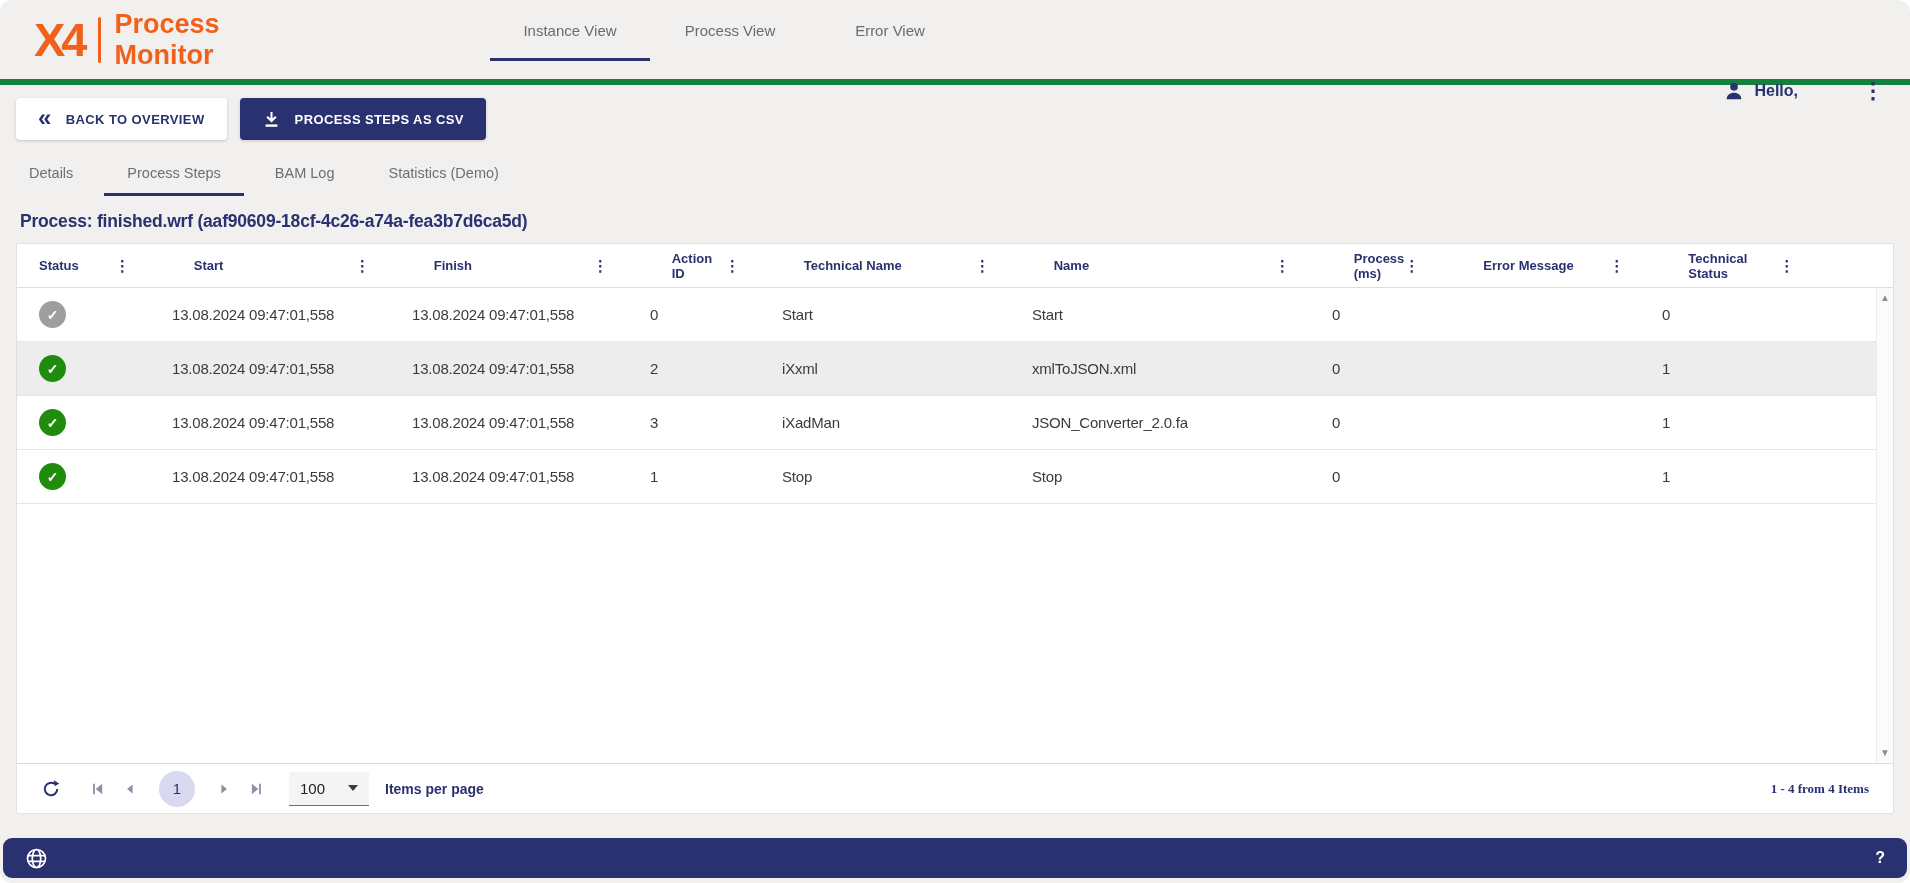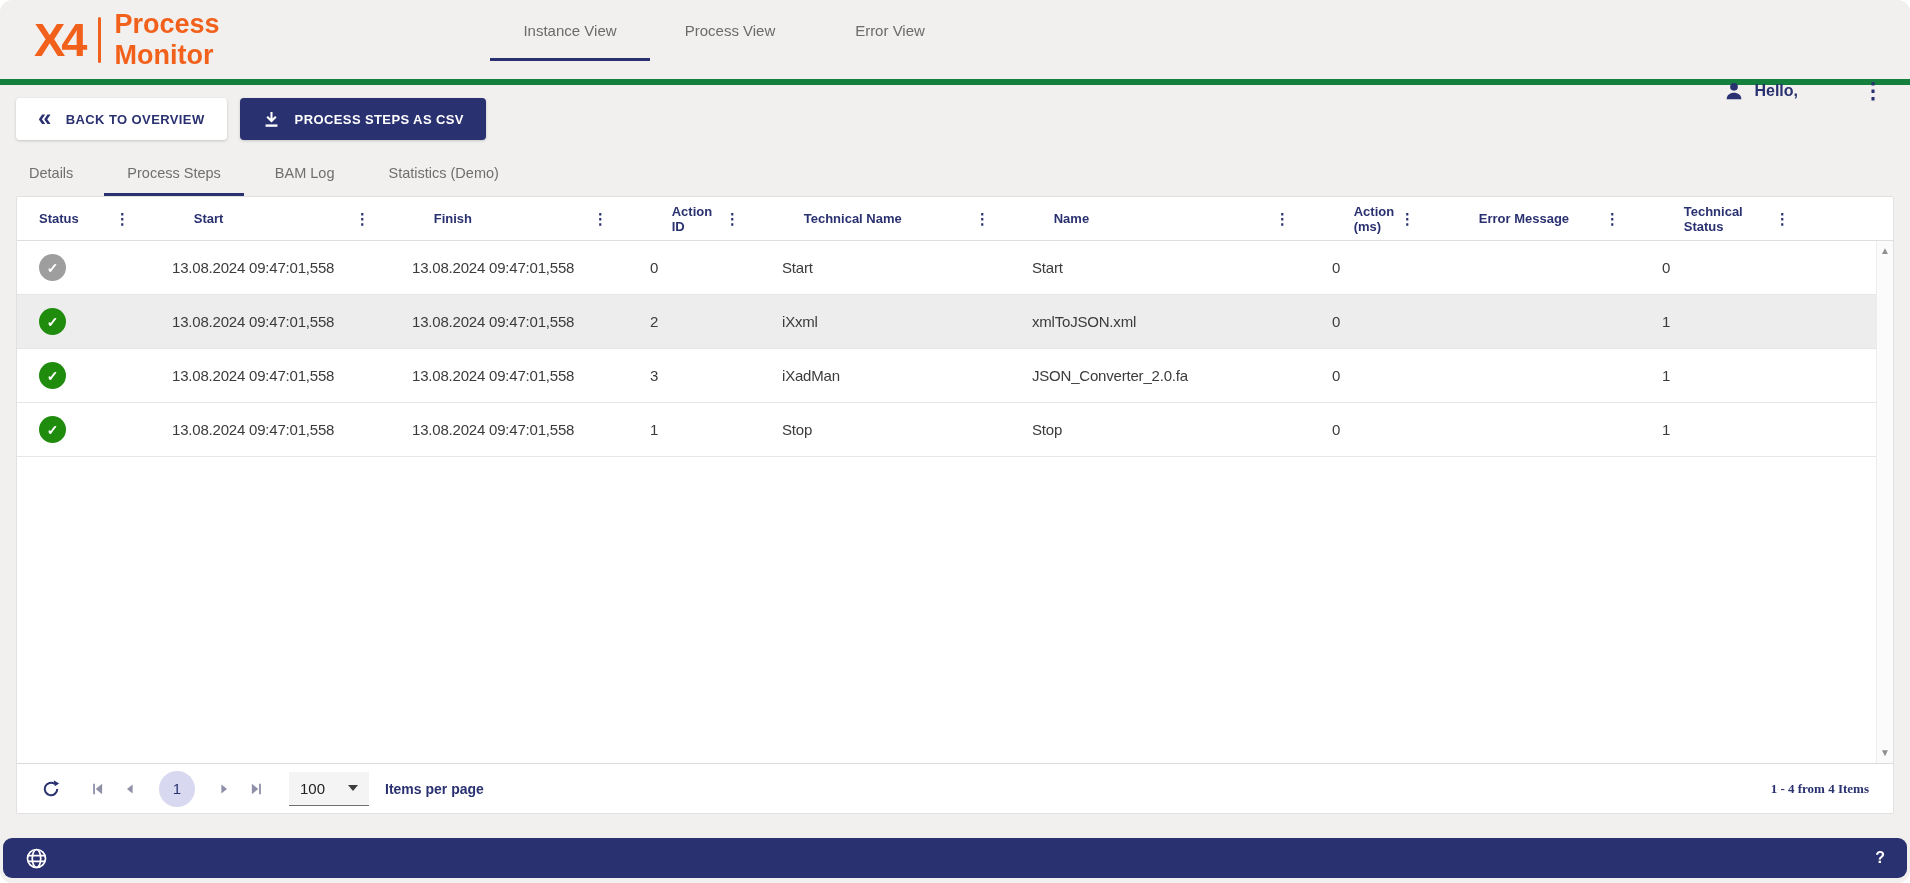--- a/index.html
+++ b/index.html
@@ -149,20 +149,21 @@
         <span>Process Steps</span>
       </div>
     <div class="dtab">
         <span>BAM Log</span>
       </div>
     <div class="dtab">
         <span>Statistics (Demo)</span>
       </div>
   </div>
 
+  <div class="ptitle">Process: finished.wrf (aaf90609-18cf-4c26-a74a-fea3b7d6ca5d)</div>
 
   <div class="card">
 
     <div class="g-head">
       <div class="g-hcell c-status">
           <span>Status</span>
           <span class="kebab">⋮</span>
         </div>
       <div class="g-hcell c-start">
           <span>Start</span>
@@ -178,21 +179,21 @@
         </div>
       <div class="g-hcell c-tech">
           <span>Technical Name</span>
           <span class="kebab">⋮</span>
         </div>
       <div class="g-hcell c-name">
           <span>Name</span>
           <span class="kebab">⋮</span>
         </div>
       <div class="g-hcell c-run">
-          <span>Action (ms)</span>
+          <span>Process (ms)</span>
           <span class="kebab">⋮</span>
         </div>
       <div class="g-hcell c-err">
           <span>Error Message</span>
           <span class="kebab">⋮</span>
         </div>
       <div class="g-hcell c-tstat" style="flex:0 0 170px;">
           <span>Technical Status</span>
           <span class="kebab">⋮</span>
         </div>

